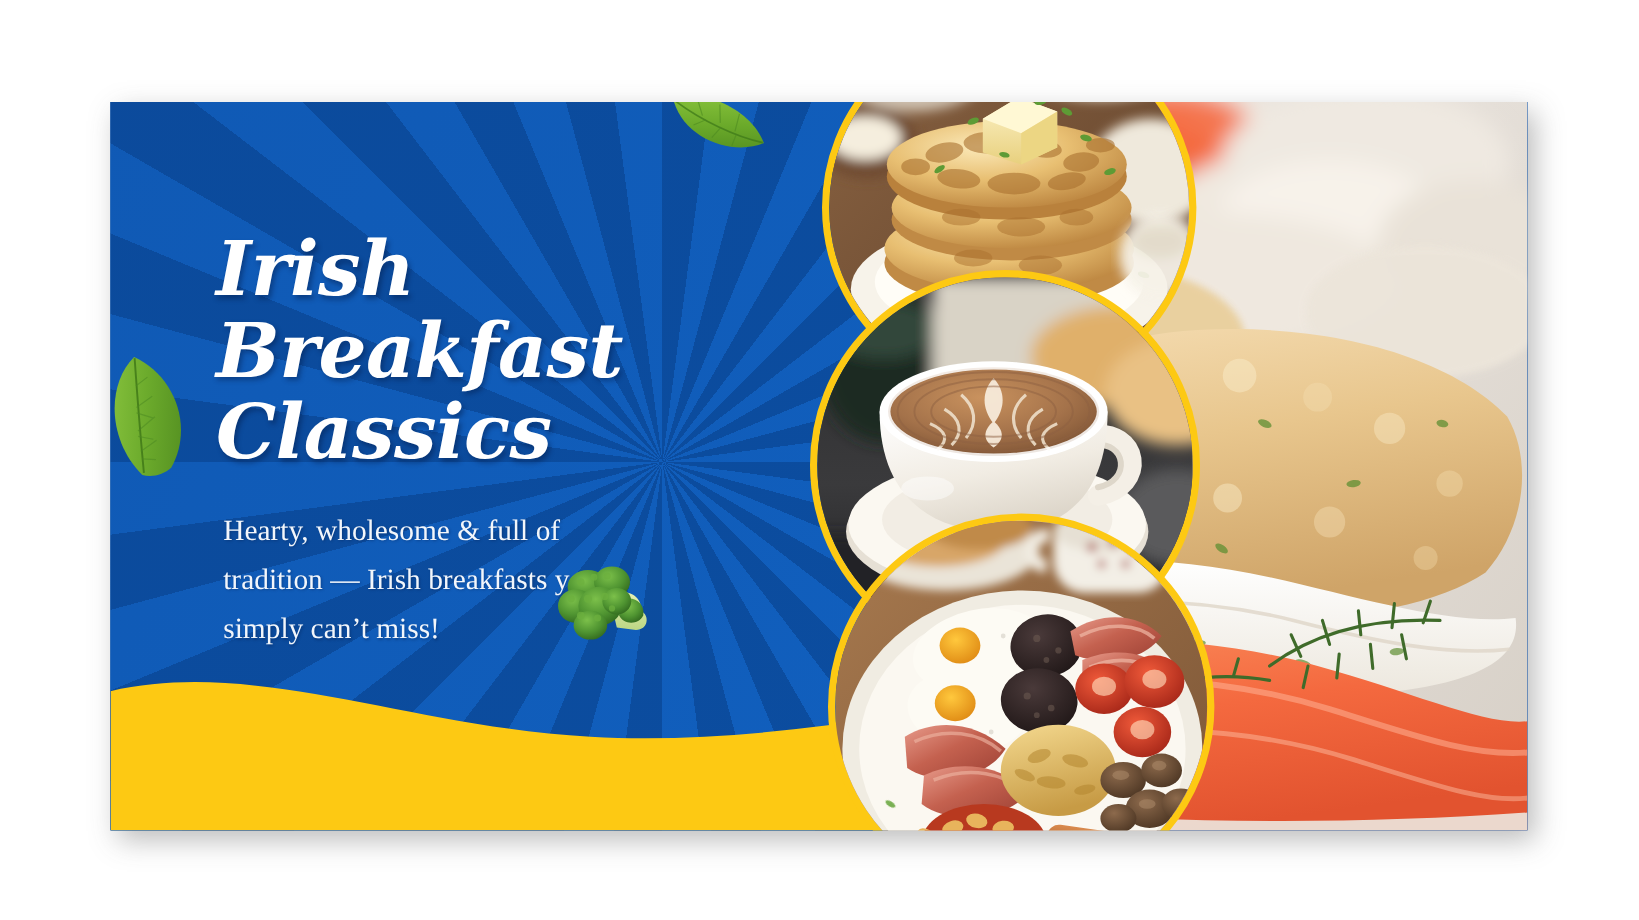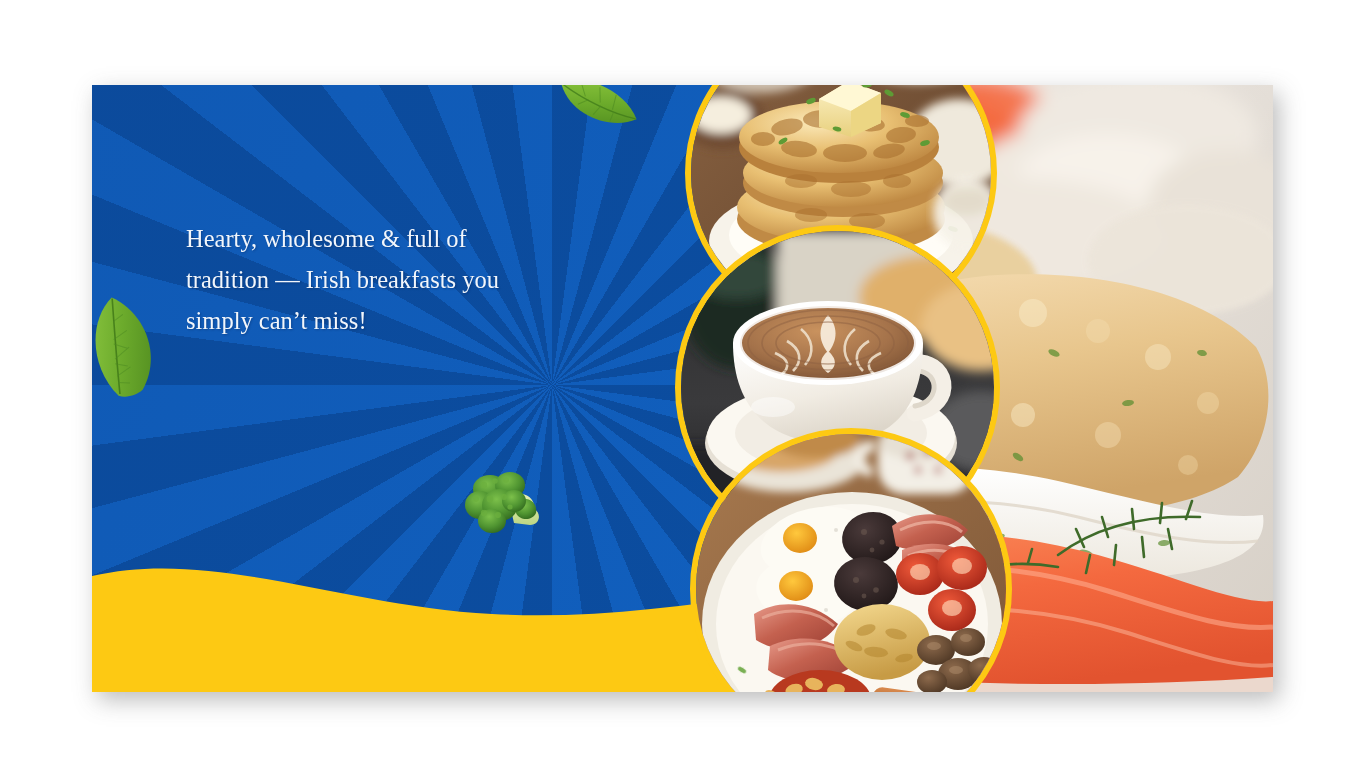--- a/index.html
+++ b/index.html
@@ -141,20 +141,22 @@
     <div class="blue-panel">
       <div class="sunburst"></div>
       <div class="blue-tint"></div>
     </div>
 
     <svg class="wave" viewBox="0 0 820 160" preserveAspectRatio="none">
       <path d="M0,44 C120,16 250,74 400,82 C540,90 680,58 820,42 L820,160 L0,160 Z" fill="#fdc913"></path>
     </svg>
 
     <div class="text-wrap">
+      <h1 class="headline">Irish Breakfast
+Classics</h1>
       <p class="subhead">Hearty, wholesome &amp; full of tradition — Irish breakfasts you simply can’t miss!</p>
     </div>
 
     <div class="deco" id="leaf-top">
       <svg width="96" height="62" viewBox="0 0 96 62">
         <defs>
           <linearGradient id="lg1" x1="0" y1="0" x2="1" y2="1">
             <stop offset="0%" stop-color="#8fc93f"></stop>
             <stop offset="55%" stop-color="#6aa92a"></stop>
             <stop offset="100%" stop-color="#4f8a1f"></stop>

